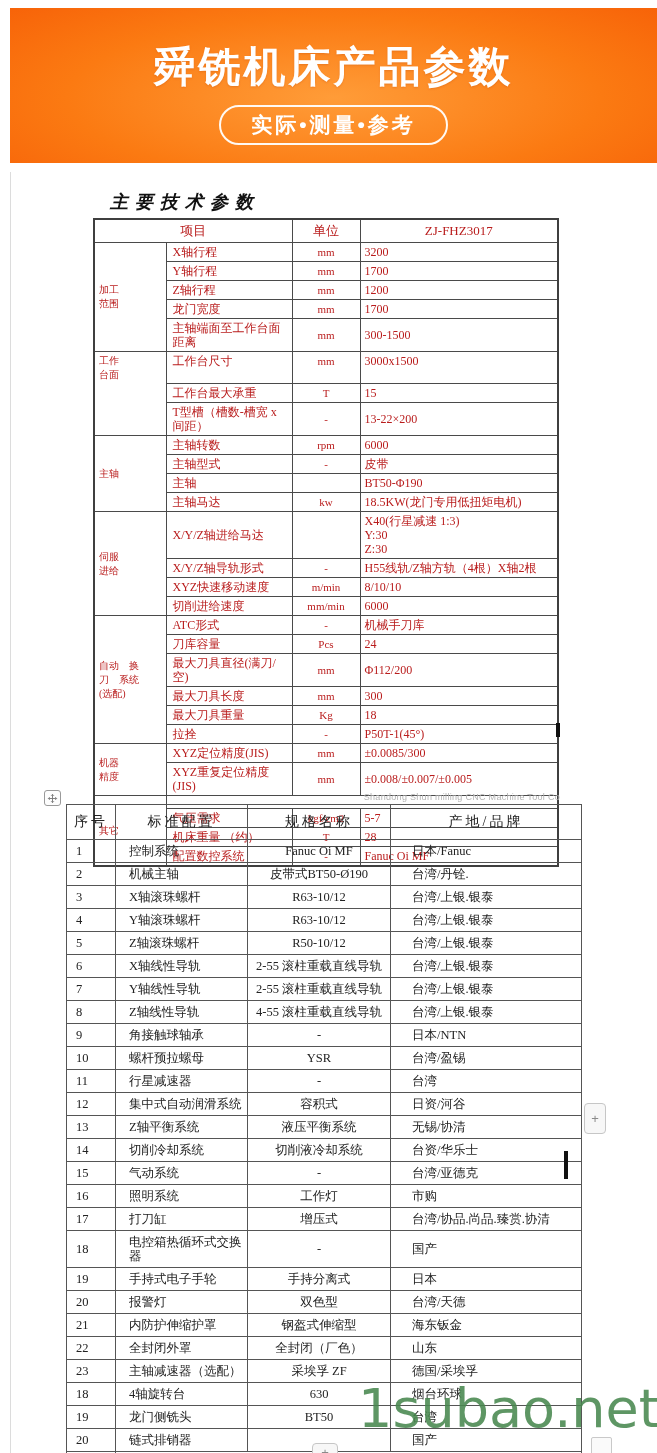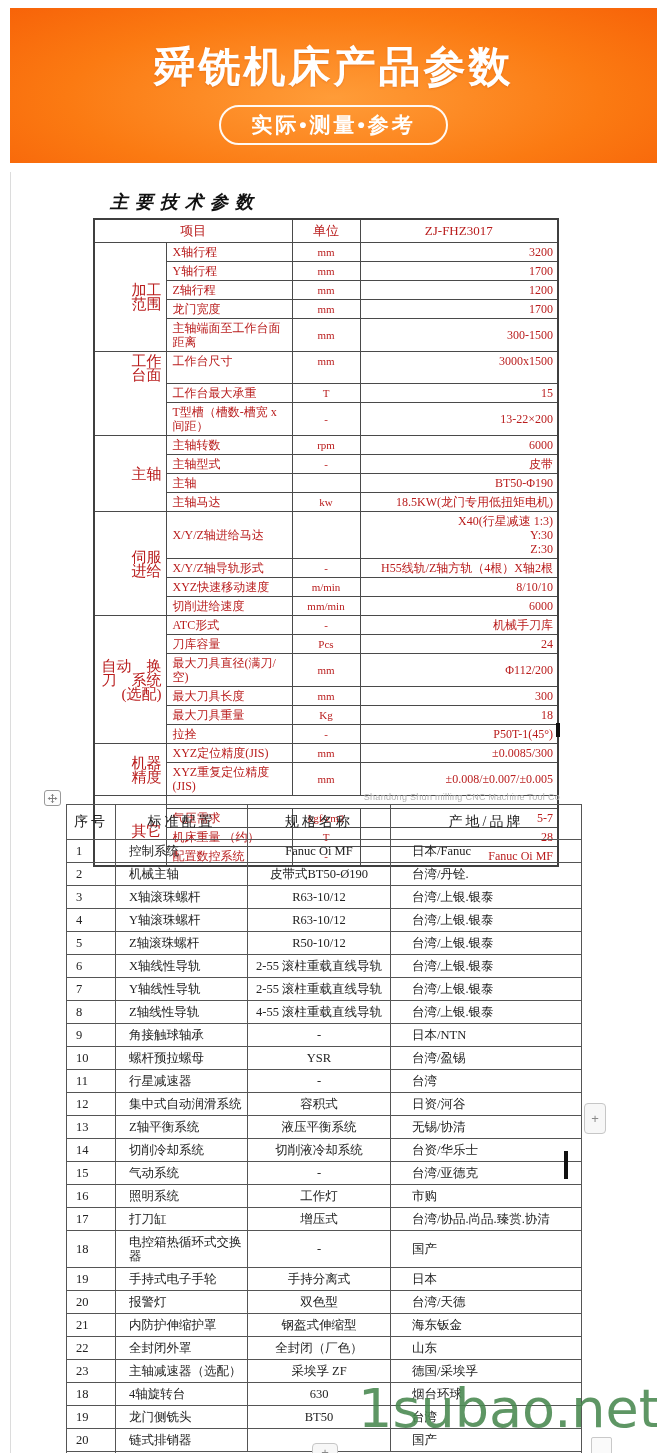--- a/index.html
+++ b/index.html
@@ -38,24 +38,24 @@
   table.spec {
     position:absolute; left:93px; top:218px; width:464px;
     border-collapse:collapse; table-layout:fixed;
     font-family:"Liberation Serif", serif; font-size:12px; color:#b91c1c;
     border:2px solid #3f3f3f;
   }
   table.spec td { border:1px solid #4a4a4a; padding:2px 4px; line-height:14px; }
   table.spec .col-g { width:72px; } table.spec .col-i { width:126px; }
   table.spec .col-u { width:68px; } table.spec .col-v { width:198px; }
   table.spec td.hdr { text-align:center; font-size:13px; padding:4px 2px; }
-  table.spec td.group { text-align:right; white-space:pre-line; font-size:15px; }
+  table.spec td.group { text-align:left; white-space:pre-line; font-size:10px; }
   table.spec td.item { text-align:left; padding-left:6px; }
   table.spec td.unit { text-align:center; font-size:11px; }
-  table.spec td.val  { text-align:right; }
+  table.spec td.val  { text-align:left; }
   table.spec tr.tall td { height:32px; vertical-align:top; }
   table.spec td.blank { height:13px; }
 
   
   .wm-small {
     position:absolute; left:0; top:792px; width:560px; text-align:right;
     font-size:9px; color:#b3b3b3; letter-spacing:.3px;
   }
 
   

